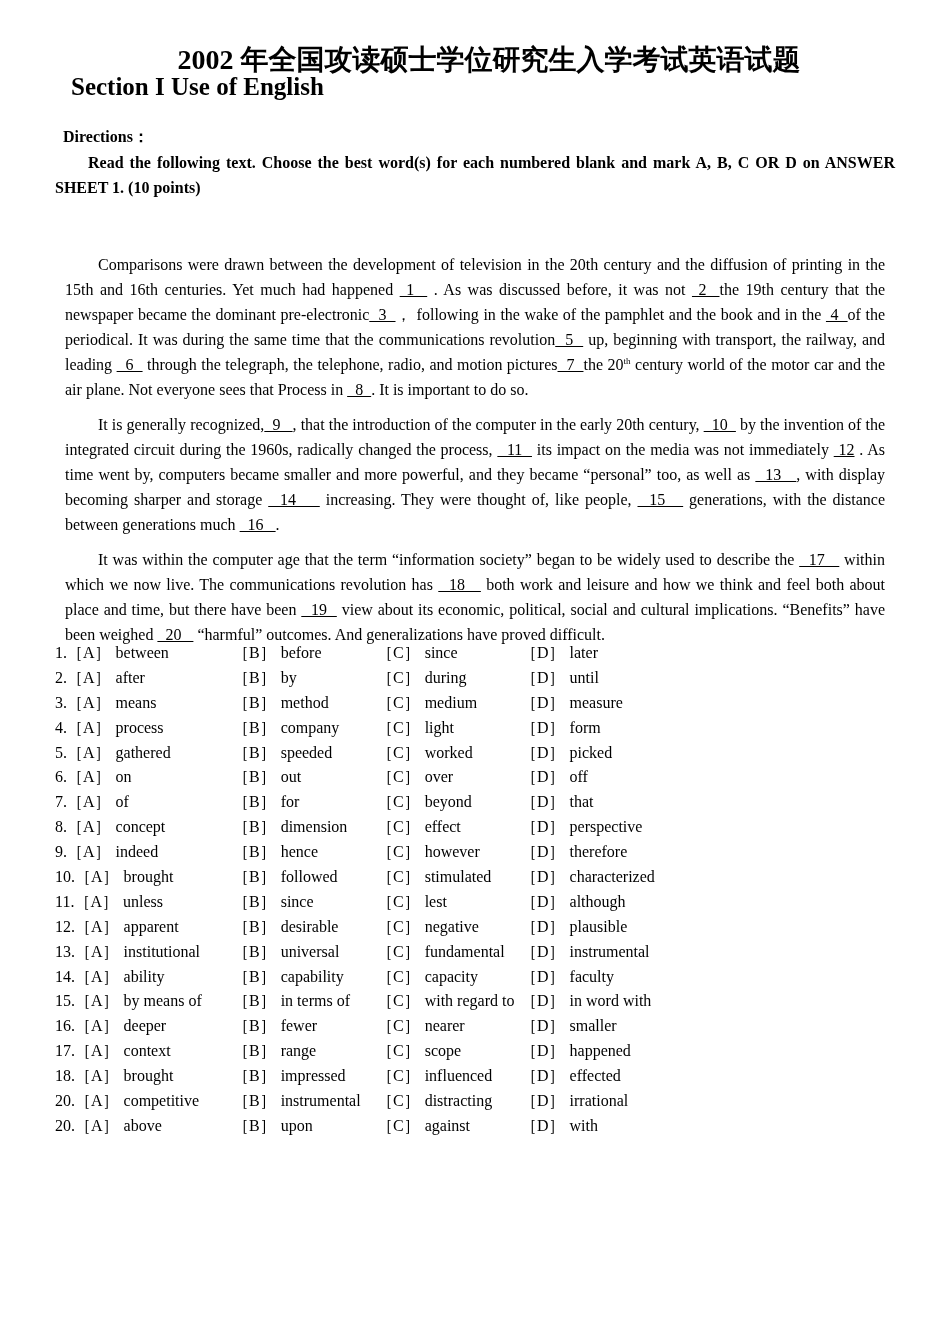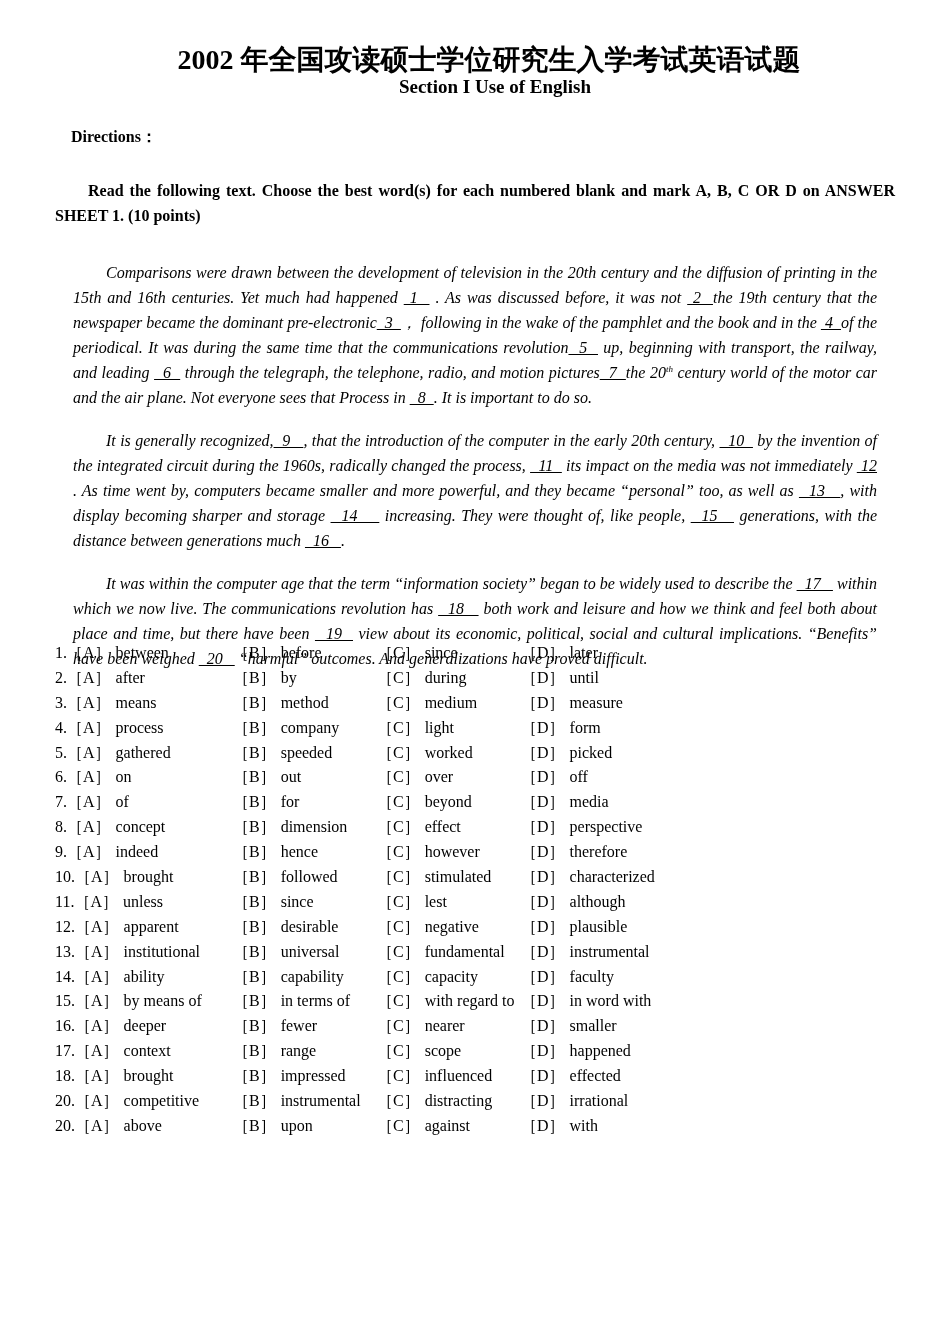--- a/index.html
+++ b/index.html
@@ -7,36 +7,36 @@
       width: 950px; height: 1344px; position: relative; overflow: hidden;
       font-family: "Liberation Serif", "DejaVu Serif", serif;
       color: #000;
     }
     .page { position: absolute; left: 55px; top: 0; width: 840px; }
     .title {
       position: absolute; top: 46px; left: 0; width: 868px; text-align: center;
       font-weight: bold; font-size: 28px; line-height: 28px;
     }
     .subtitle {
-      position: absolute; top: 75px; left: 6px; width: 868px; text-align: center;
-      font-weight: bold; font-size: 19px; line-height: 24px;
+      position: absolute; top: 75px; left: 16px; width: 868px; 
+      font-weight: bold; font-size: 25px; line-height: 24px;
     }
     .directions-label {
-      position: absolute; top: 127px; left: 16px;
+      position: absolute; top: 127px; left: 8px;
       font-weight: bold; font-size: 16px; line-height: 20px;
     }
     .directions-text {
       position: absolute; top: 150px; left: 0; width: 840px;
       font-weight: bold; font-size: 16px; line-height: 25px;
-      text-indent: 33px; text-align: justify; margin-top: 28px;
+      text-indent: 33px; text-align: justify;
     }
     .passage { position: absolute; top: 242px; left: 0; width: 840px; }
     .para {
       font-size: 16px; line-height: 25px; text-align: justify;
-      text-indent: 33px; margin: 18px; font-style: italic;
+      text-indent: 33px; margin: 10px;
     }
     .blank { text-decoration: underline; white-space: pre; }
     sup { font-size: 9px; line-height: 0; }
     .options { position: absolute; top: 641px; left: 0; width: 700px; }
     .opt-row { display: flex; font-size: 16px; line-height: 24.9px; height: 24.9px; white-space: nowrap; }
     .num { display: inline-block; }
     .col-a { width: 178px; display: flex; }
     .col-b { width: 144px; display: flex; }
     .col-c { width: 144px; display: flex; }
     .col-d { width: 200px; display: flex; }
@@ -182,21 +182,21 @@
         <div class="col-b">
           <span class="br">［B］</span>
           <span>for</span>
         </div>
         <div class="col-c">
           <span class="br">［C］</span>
           <span>beyond</span>
         </div>
         <div class="col-d">
           <span class="br">［D］</span>
-          <span>media</span>
+          <span>that</span>
         </div>
       </div>
       <div class="opt-row">
         <div class="col-a">
           <span class="num">8.</span>
           <span class="br">［A］</span>
           <span>concept</span>
         </div>
         <div class="col-b">
           <span class="br">［B］</span>

